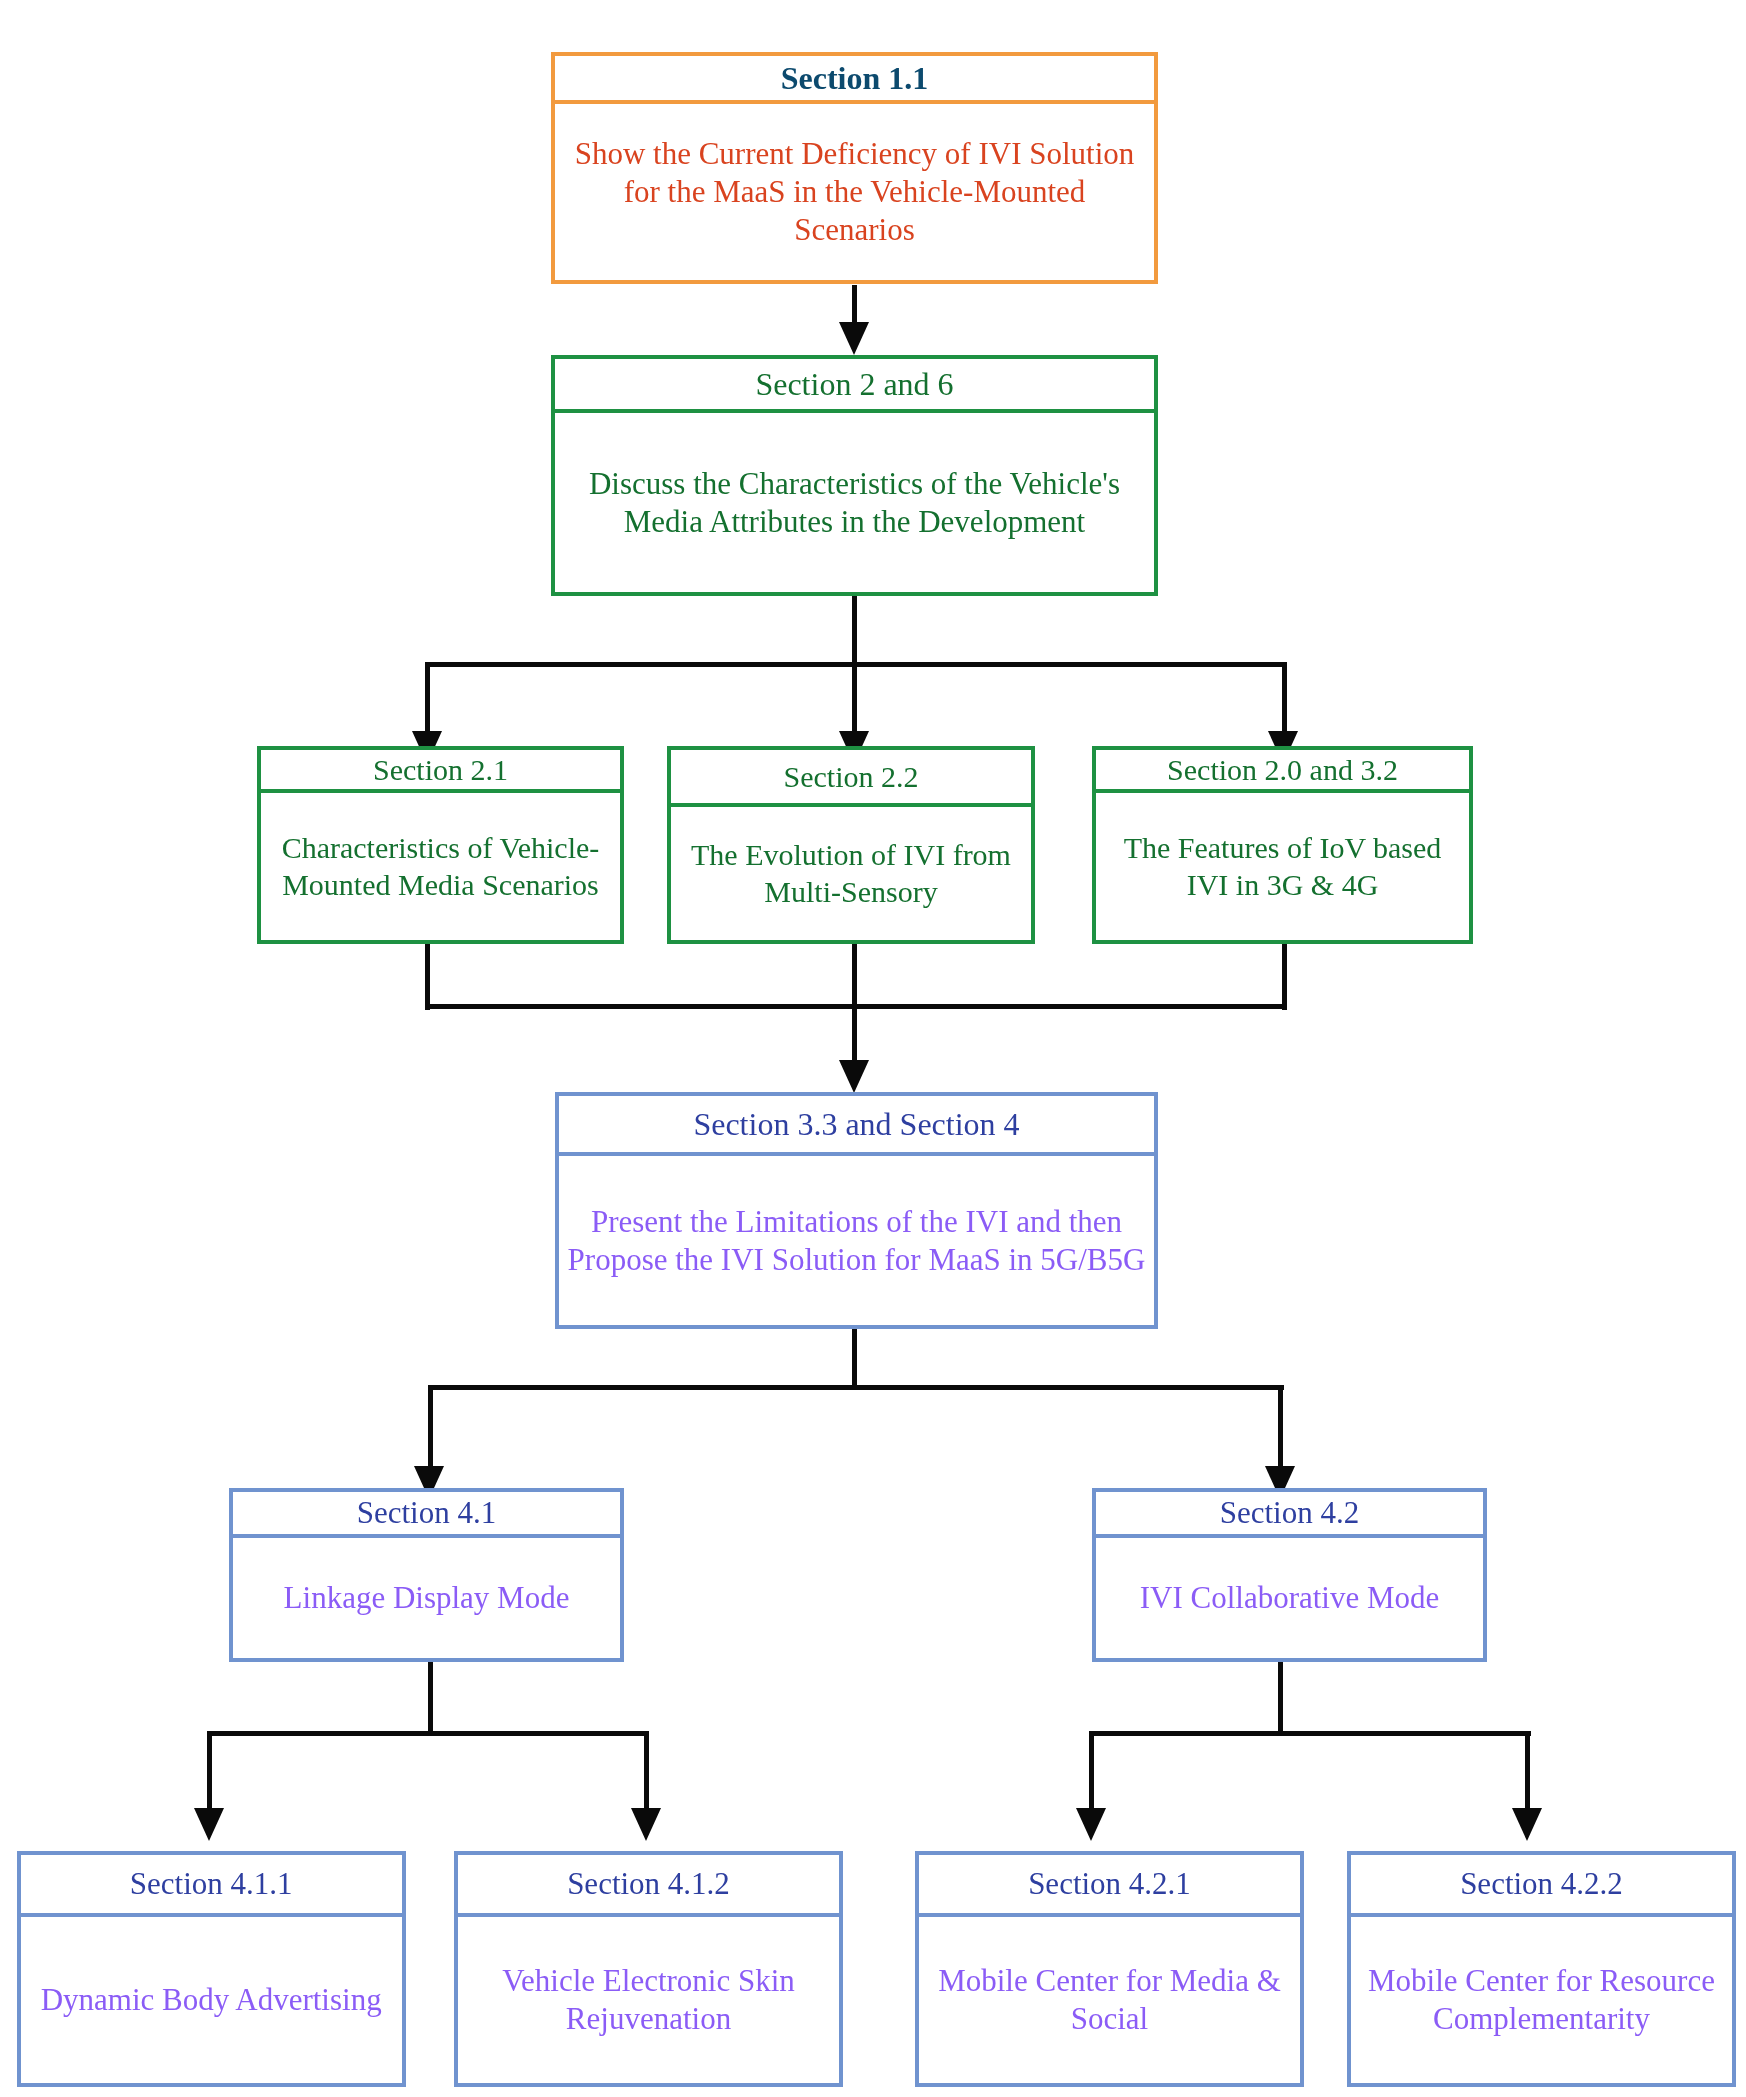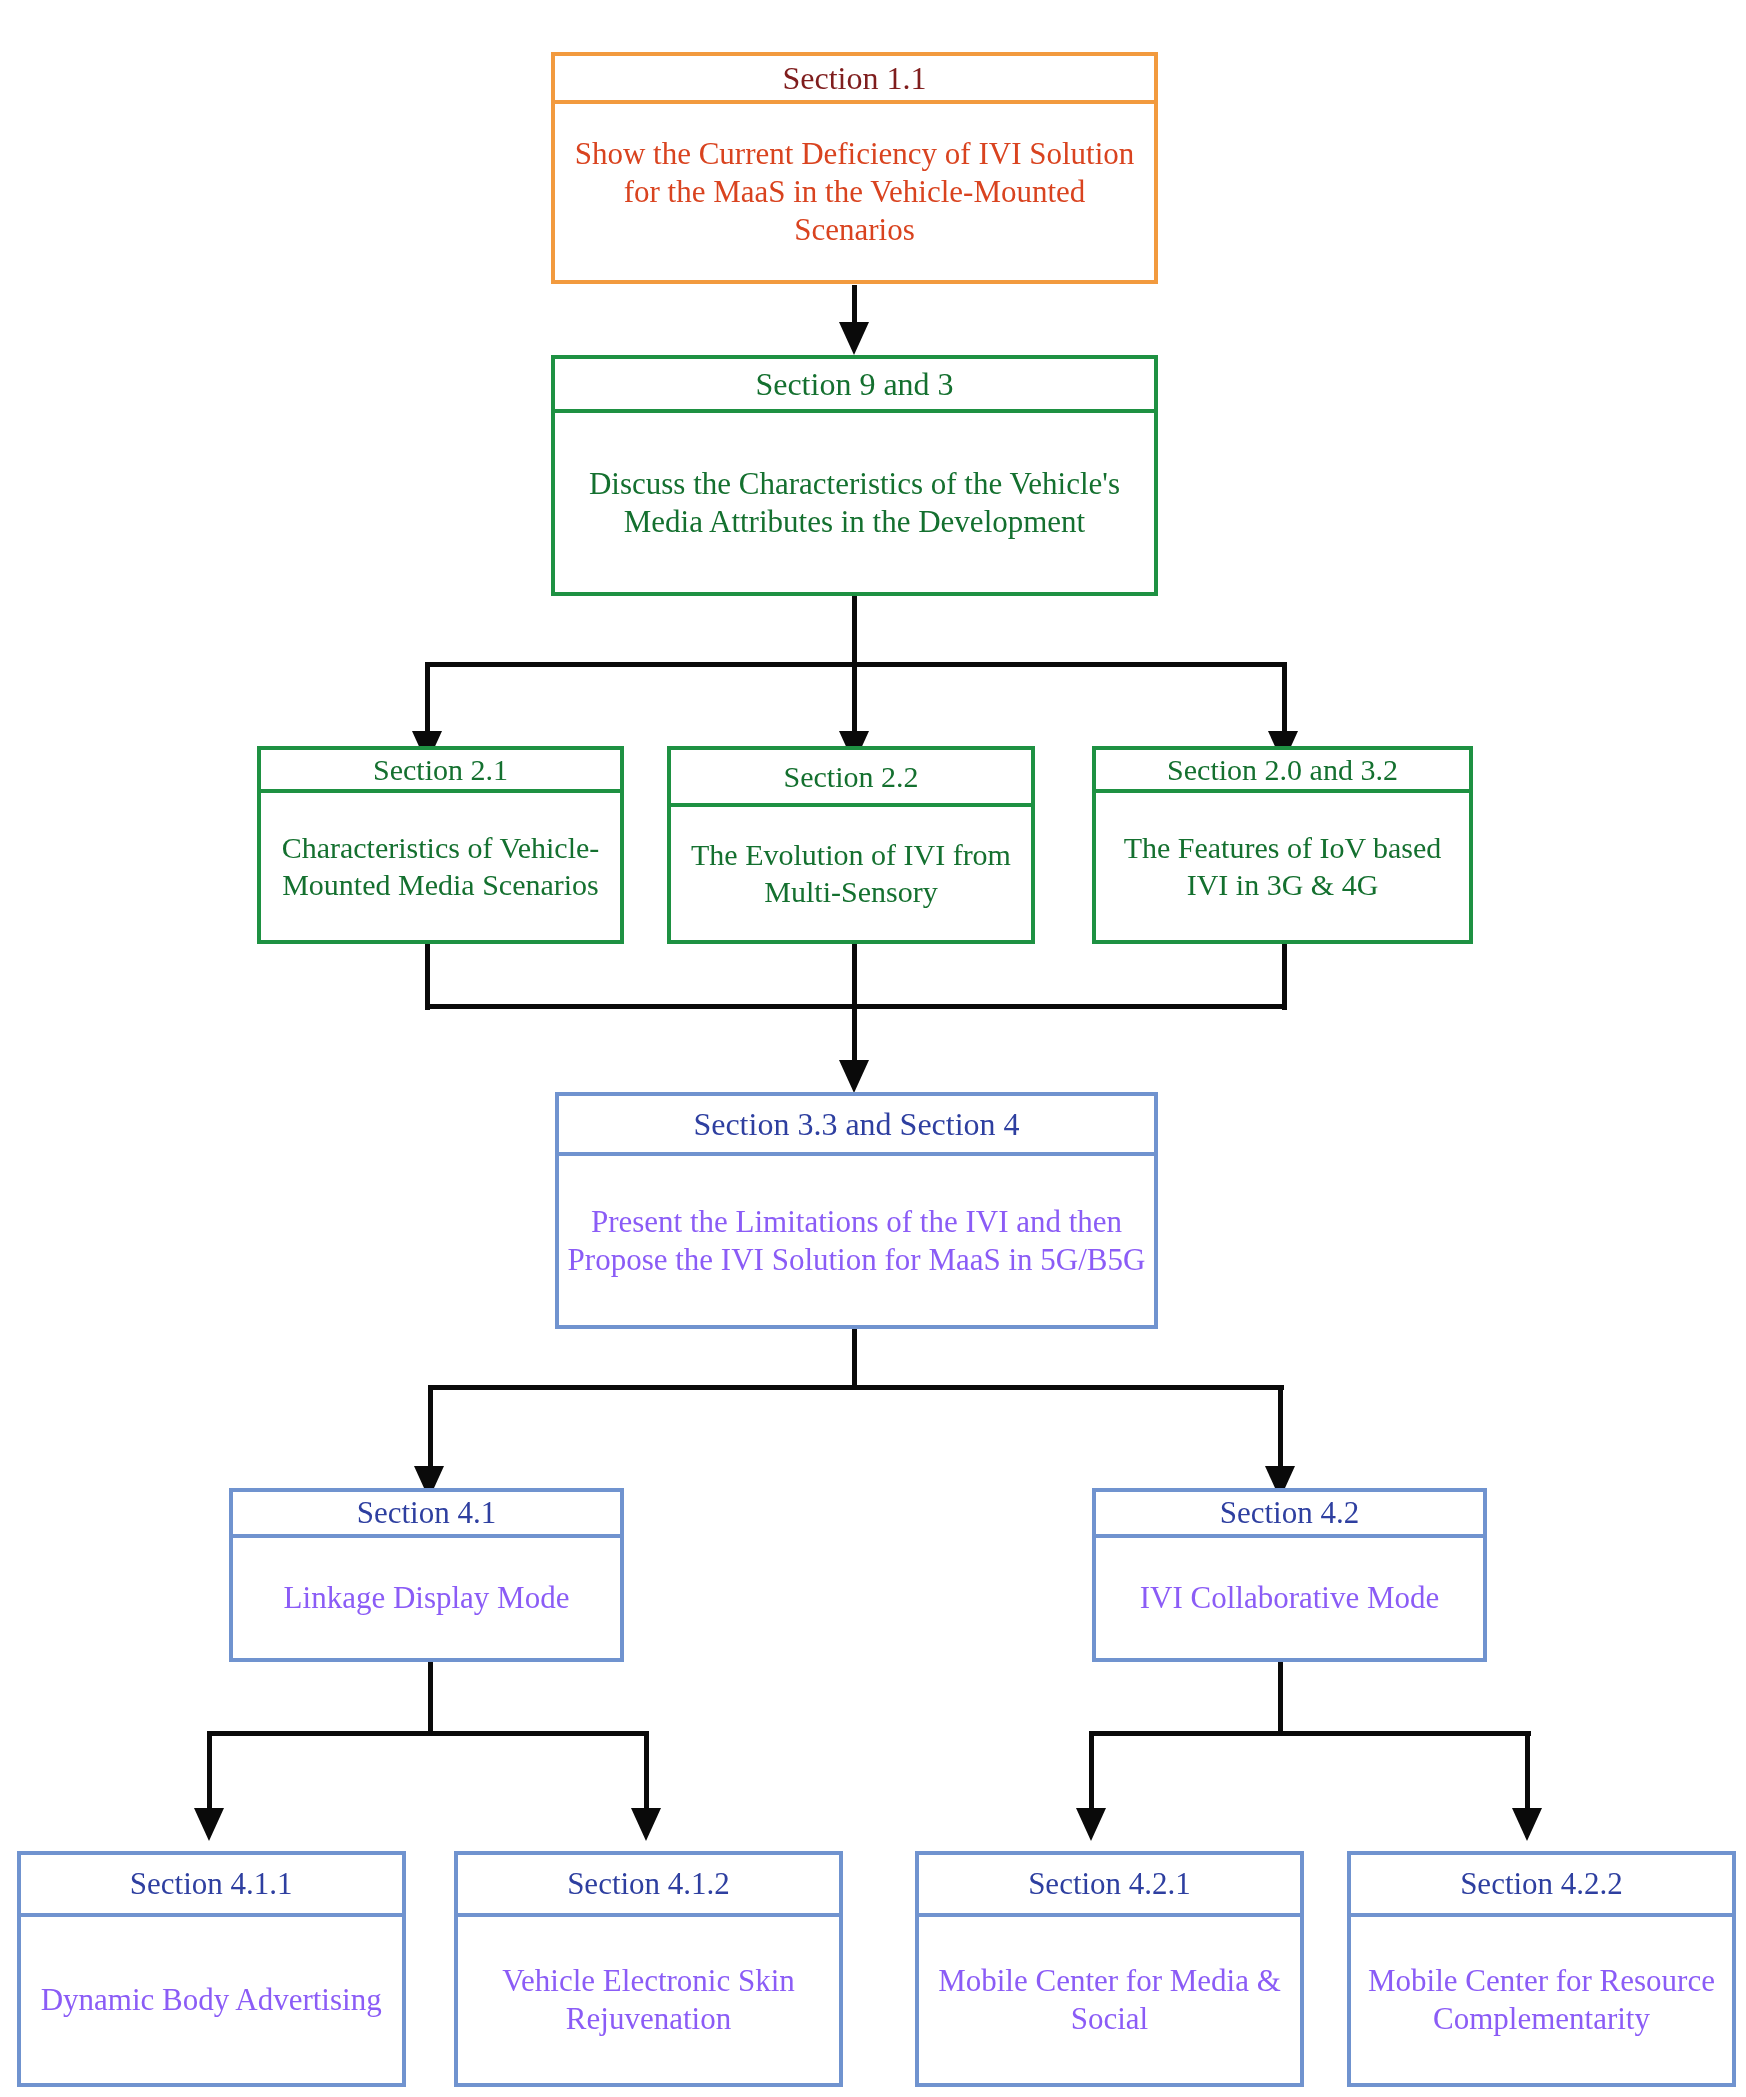--- a/index.html
+++ b/index.html
@@ -41,21 +41,21 @@
     display: flex;
     align-items: center;
     justify-content: center;
     text-align: center;
     line-height: 1.22;
     padding: 0 6px;
   }
 
   
   .orange { border: 4.2px solid #F29A3E; }
-  .orange .hdr { border-bottom: 4.2px solid #F29A3E; color: #7f1d1d; }
+  .orange .hdr { border-bottom: 4.2px solid #F29A3E; color: #0c4a6e; font-weight: bold; }
   .orange .bdy { color: #D9431F; }
 
   .green  { border: 4.2px solid #1E9142; }
   .green .hdr { border-bottom: 4.2px solid #1E9142; color: #14702F; }
   .green .bdy { color: #14702F; }
 
   .blue   { border: 4.2px solid #7093CF; }
   .blue .hdr { border-bottom: 4.2px solid #7093CF; color: #2E3FA0; }
   .blue .bdy { color: #8b5cf6; }
 
@@ -117,21 +117,21 @@
   <div class="ln" style="left:1525px; top:1731px; width:5.4px; height:79px;"></div>
   <div class="arrow" style="left:1076px; top:1808px;"></div>
   <div class="arrow" style="left:1512px; top:1808px;"></div>
 
   <div class="node orange" style="left:551px; top:52px; width:607px; height:232px;">
     <div class="hdr" style="height:48px; font-size:32px;">Section 1.1</div>
     <div class="bdy" style="font-size:31px;">Show the Current Deficiency of IVI Solution for the MaaS in the Vehicle-Mounted Scenarios</div>
   </div>
 
   <div class="node green" style="left:551px; top:355px; width:607px; height:241px;">
-    <div class="hdr" style="height:54px; font-size:32px;">Section 9 and 3</div>
+    <div class="hdr" style="height:54px; font-size:32px;">Section 2 and 6</div>
     <div class="bdy" style="font-size:31px;">Discuss the Characteristics of the Vehicle's Media Attributes in the Development</div>
   </div>
 
   <div class="node green" style="left:257px; top:746px; width:367px; height:198px;">
     <div class="hdr" style="height:43px; font-size:30px;">Section 2.1</div>
     <div class="bdy" style="font-size:30px;">Characteristics of Vehicle-Mounted Media Scenarios</div>
   </div>
 
   <div class="node green" style="left:667px; top:746px; width:368px; height:198px;">
     <div class="hdr" style="height:57px; font-size:30px;">Section 2.2</div>

